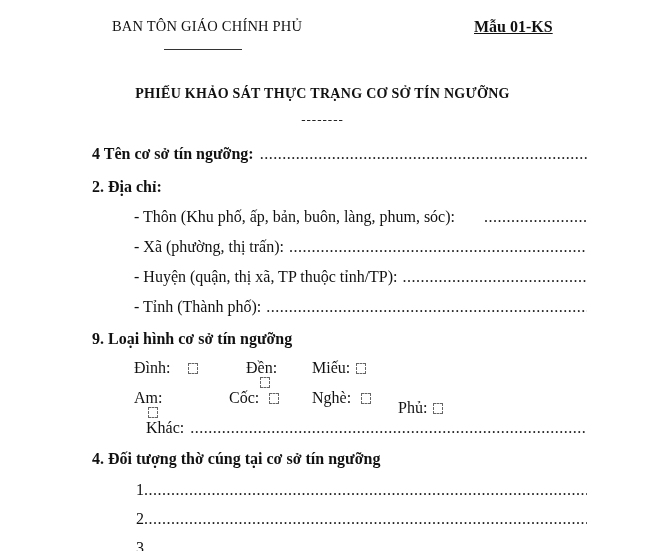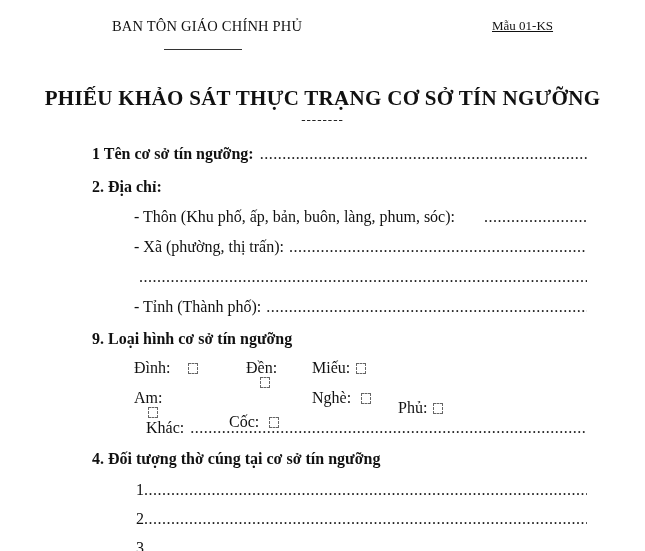--- a/index.html
+++ b/index.html
@@ -4,56 +4,57 @@
 <style>
   html, body { margin: 0; padding: 0; background: #ffffff; }
   body {
     width: 645px; height: 551px; overflow: hidden; position: relative;
     font-family: "Liberation Serif", "DejaVu Serif", serif;
     color: #111;
   }
   .abs { position: absolute; white-space: nowrap; }
   .org { left: 112px; top: 18px; font-size: 14.5px; letter-spacing: 0.2px; }
   .org-rule { left: 164px; top: 49px; width: 78px; height: 0; border-top: 1px solid #333; }
-  .code { left: 492px; top: 18px; font-size: 13px; text-decoration: underline; }
-  .title { left: 0; width: 645px; text-align: center; top: 86px; font-size: 21px; letter-spacing: 0.3px; }
+  .code { left: 474px; top: 18px; font-size: 16px; text-decoration: underline; font-weight: bold; }
+  .title { left: 0; width: 645px; text-align: center; top: 86px; font-size: 14px; letter-spacing: 0.3px; }
   .sep { left: 0; width: 645px; text-align: center; top: 112px; font-size: 13px; letter-spacing: 1px; }
   .row { font-size: 16px; display: flex; align-items: baseline; }
   .bold { font-weight: bold; }
   .dots { flex: 1; overflow: hidden; white-space: nowrap; color: #222; letter-spacing: 0.5px; }
   .dots::after { content: "......................................................................................................................................................................................................"; }
   .cb { display: inline-block; width: 8px; height: 9px; border: 1px dashed #666; margin-left: 6px; vertical-align: -1px; }
   .opt { position: absolute; font-size: 16px; display: flex; align-items: center; }
 </style>
 </head>
 <body>
 
 <div class="abs org">BAN TÔN GIÁO CHÍNH PHỦ</div>
 <div class="abs org-rule"></div>
 <div class="abs code">Mẫu 01-KS</div>
 
 <div class="abs title bold">PHIẾU KHẢO SÁT THỰC TRẠNG CƠ SỞ TÍN NGƯỠNG</div>
 <div class="abs sep">--------</div>
 
 <div class="abs row" style="left:92px; top:145px; width:495px;">
-  <span class="bold">1  Tên cơ sở tín ngưỡng:</span>
+  <span class="bold">4  Tên cơ sở tín ngưỡng:</span>
   <span class="dots" style="margin-left:6px;"></span>
 </div>
 
 <div class="abs row bold" style="left:92px; top:178px;">2.  Địa chỉ:</div>
 
 <div class="abs row" style="left:134px; top:208px; width:453px;gap:24px;">
   <span>- Thôn (Khu phố, ấp, bản, buôn, làng, phum, sóc):</span>
   <span class="dots" style="margin-left:5px;"></span>
 </div>
 <div class="abs row" style="left:134px; top:238px; width:453px;text-align:right;">
   <span>- Xã (phường, thị trấn):</span>
   <span class="dots" style="margin-left:5px;"></span>
 </div>
 <div class="abs row" style="left:134px; top:268px; width:453px;">
+  <span>- Huyện (quận, thị xã, TP thuộc tỉnh/TP):</span>
   <span class="dots" style="margin-left:5px;"></span>
 </div>
 <div class="abs row" style="left:134px; top:298px; width:453px;">
   <span>- Tỉnh (Thành phố):</span>
   <span class="dots" style="margin-left:5px;"></span>
 </div>
 
 <div class="abs row bold" style="left:92px; top:330px;">9. Loại hình cơ sở tín ngưỡng</div>
 
 <div class="opt" style="left:134px; top:359px;gap:12px;">
@@ -70,21 +71,21 @@
 </div>
 <div class="opt" style="left:398px; top:359px;margin-top:40px;">
   <span>Phủ:</span>
   <span class="cb"></span>
 </div>
 
 <div class="opt" style="left:134px; top:389px;flex-direction:column;">
   <span>Am:</span>
   <span class="cb" style="margin-left:10px;"></span>
 </div>
-<div class="opt" style="left:229px; top:389px;margin-top:24px;">
+<div class="opt" style="left:229px; top:389px;">
   <span>Cốc:</span>
   <span class="cb" style="margin-left:10px;"></span>
 </div>
 <div class="opt" style="left:312px; top:389px;">
   <span>Nghè:</span>
   <span class="cb" style="margin-left:10px;"></span>
 </div>
 
 <div class="abs row" style="left:146px; top:419px; width:441px;">
   <span>Khác:</span>

